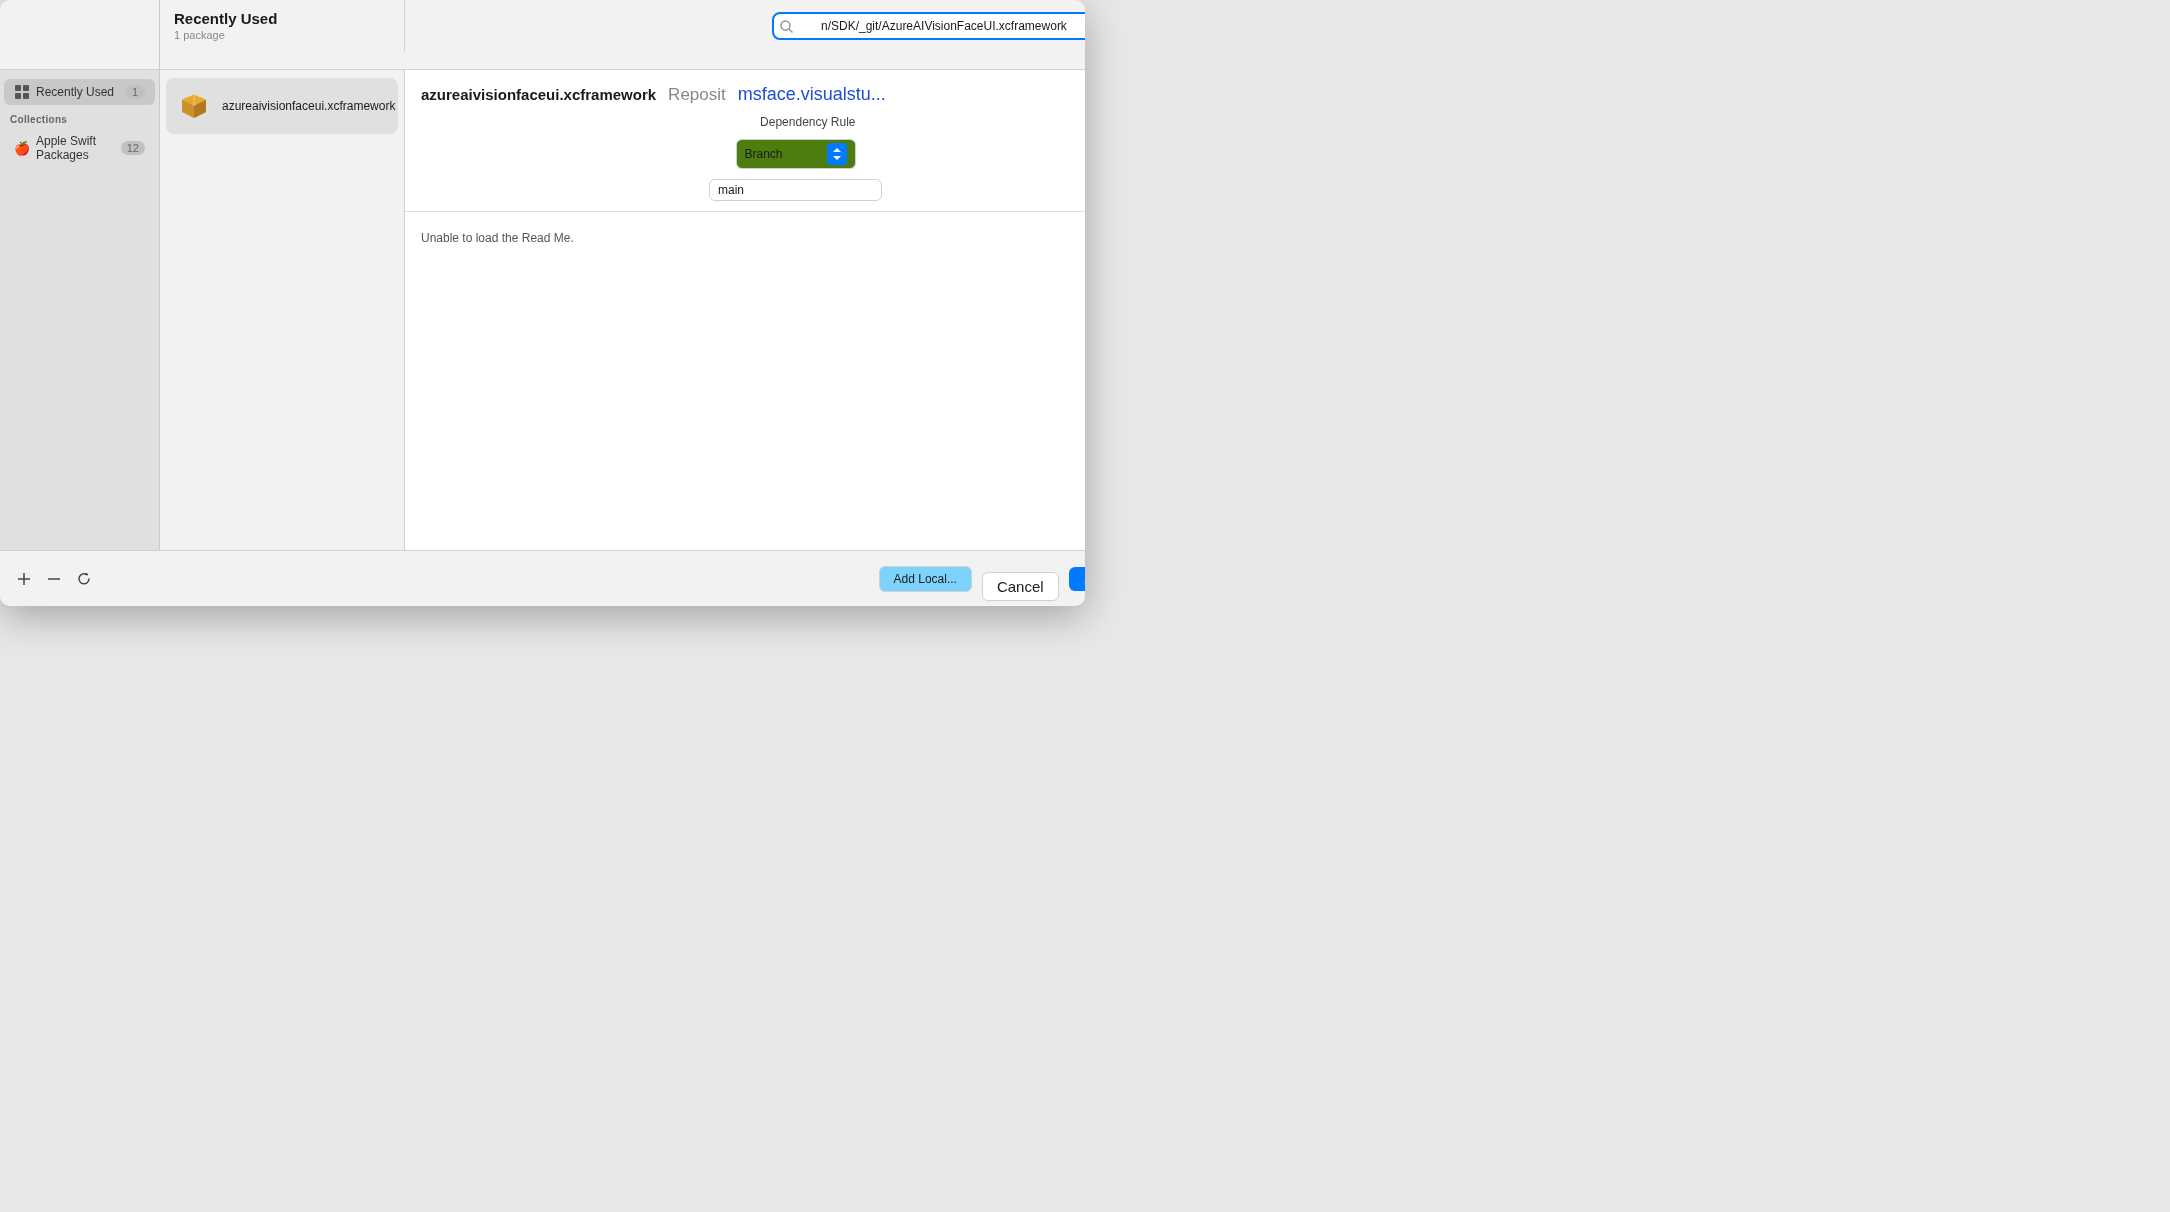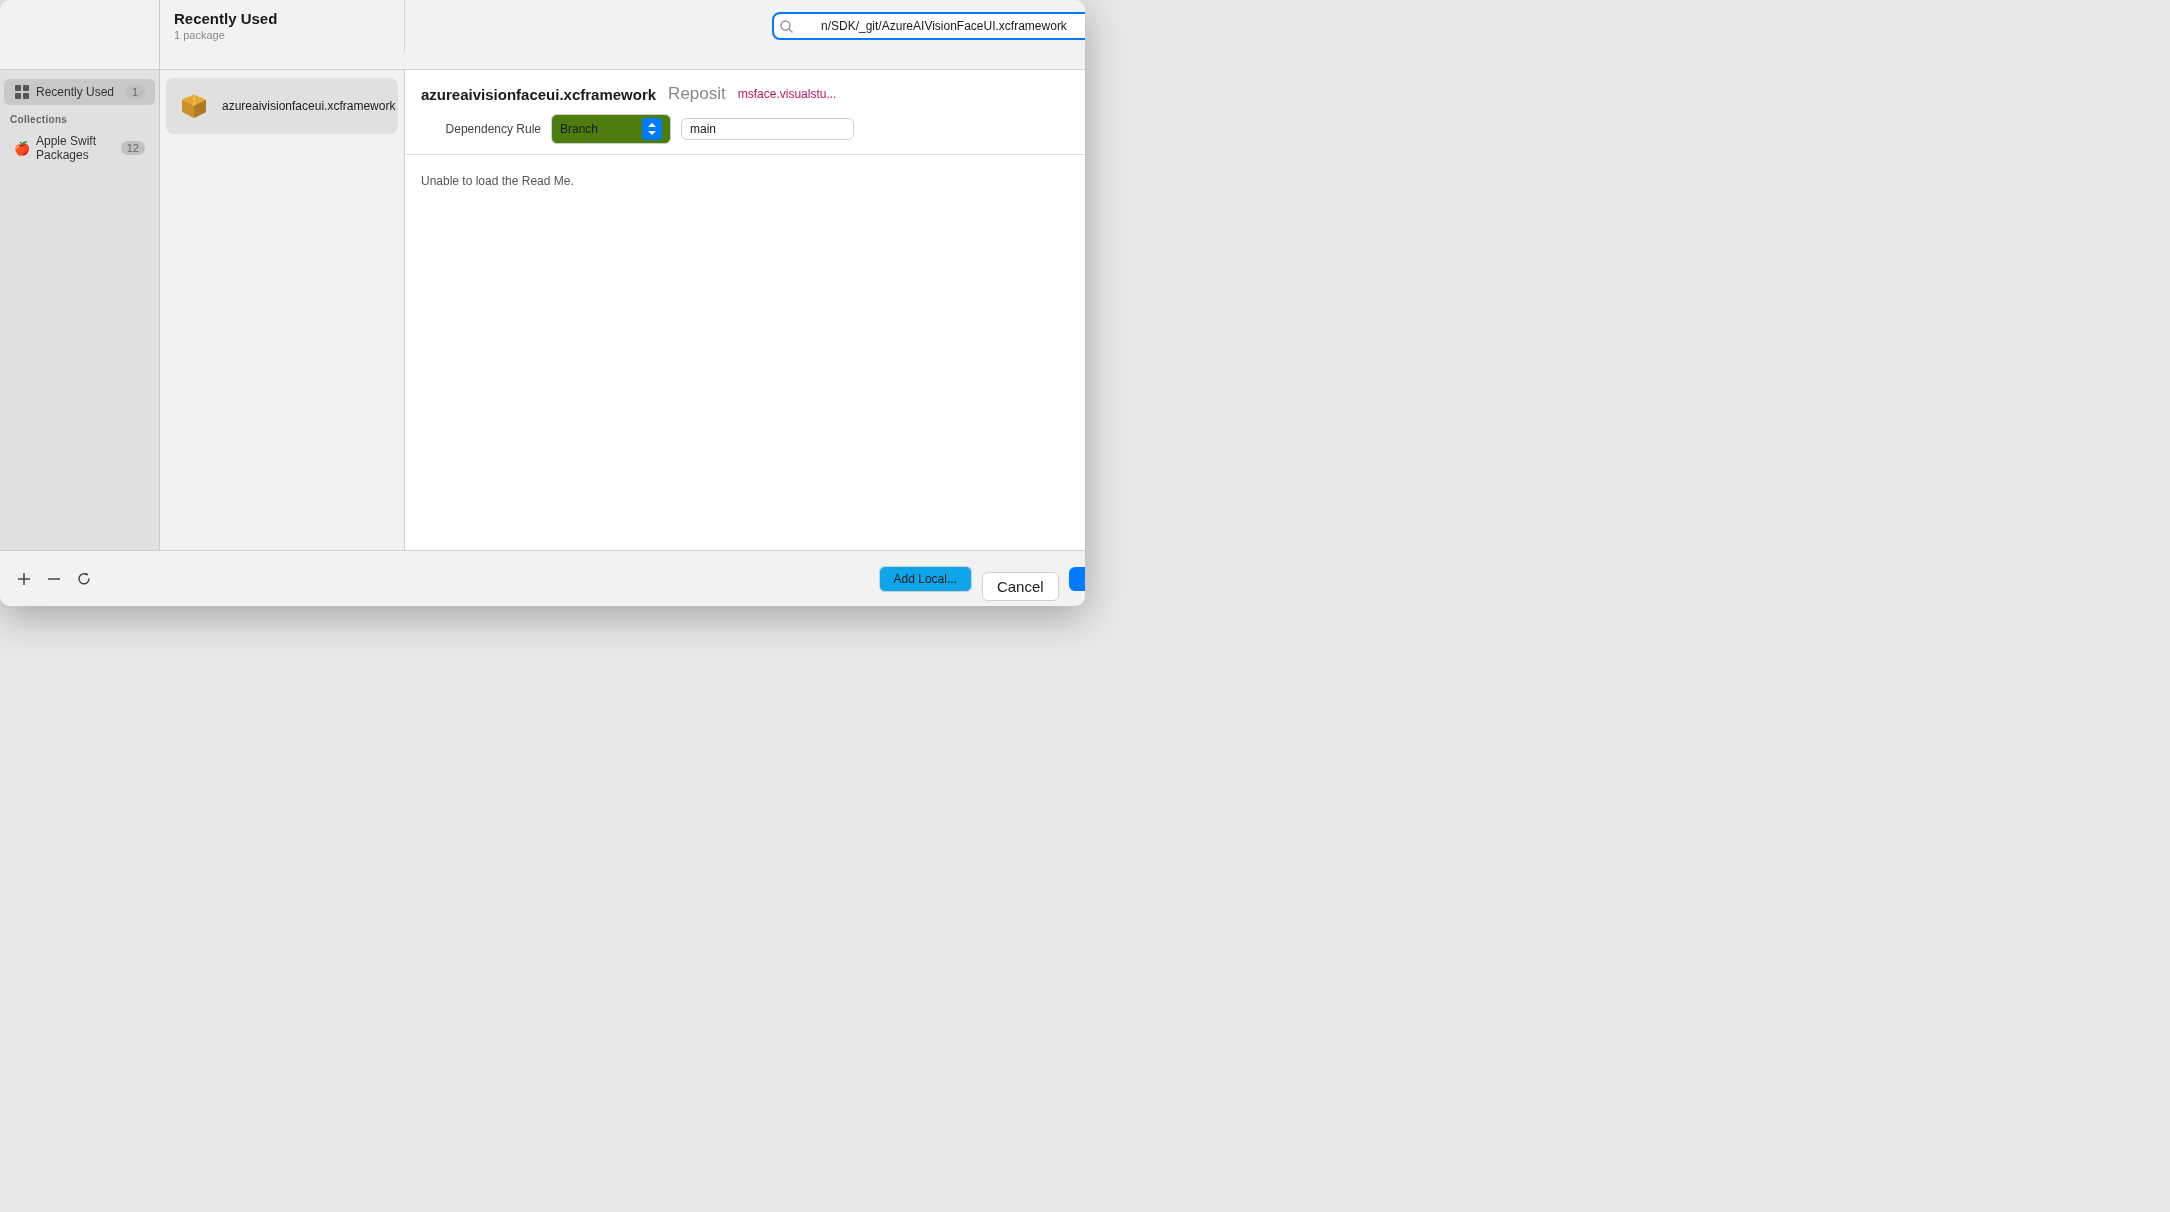--- a/index.html
+++ b/index.html
@@ -145,35 +145,36 @@
       font-weight: 600;
       color: #1a1a1a;
     }
 
     .detail-repo-label {
       font-size: 17px;
       color: #888;
     }
 
     .detail-repo-link {
-      font-size: 12px;
-      color: #be185d;
+      font-size: 18px;
+      color: #1d4ed8;
       cursor: pointer;
     }
 
     .detail-fields {
       display: flex;
       flex-direction: column;
       gap: 8px;
     }
 
     .detail-field-row {
       display: flex;
       align-items: center;
       gap: 10px;
+      flex-direction: column;
     }
 
     .field-label {
       font-size: 12px;
       color: #444;
       width: 120px;
       text-align: right;
       flex-shrink: 0;
     }
 
@@ -334,21 +335,21 @@
       display: flex;
       align-items: center;
       gap: 10px;
     }
 
     .btn-add-local {
       border: 1px solid #d0d0d0;
       border-radius: 6px;
       padding: 5px 14px;
       font-size: 12px;
-      background: #0ea5e9;
+      background: #7dd3fc;
       cursor: pointer;
       color: #1a1a1a;
     }
 
     .btn-cancel {
       border: 1px solid #d0d0d0;
       border-radius: 6px;
       padding: 5px 14px;
       font-size: 15px;
       background: white;

